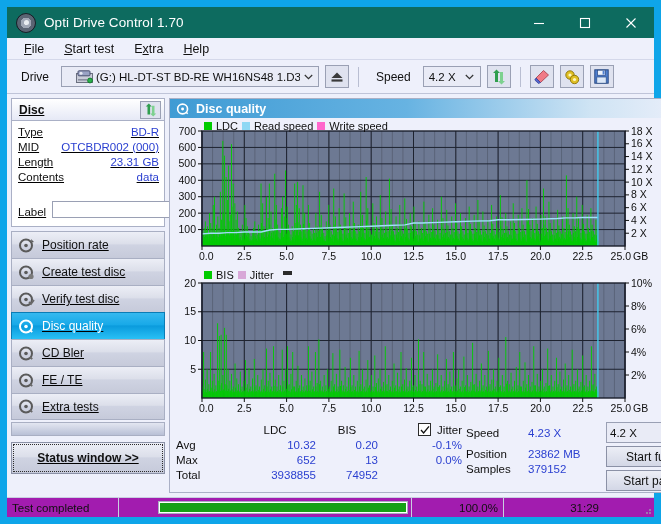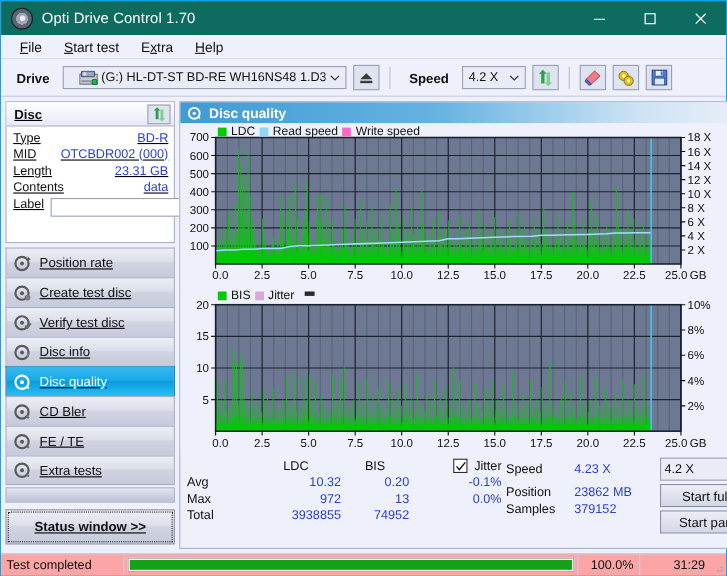--- a/index.html
+++ b/index.html
@@ -7,21 +7,21 @@
     margin: 0; padding: 0;
     width: 661px; height: 524px;
     overflow: hidden;
     font-family: "Liberation Sans", sans-serif;
     background: #0d6b5f;
   }
   #app {
     position: relative;
     width: 661px; height: 524px;
     background: #eef0fb;
-    border: 1px solid #0ea5e9;
+    border: 7px solid #0ea5e9;
     display: flex; flex-direction: column;
   }
 
   
   #titlebar {
     height: 31px; flex: 0 0 31px;
     background: #0d6b5f;
     display: flex; align-items: center;
     color: #ffffff;
   }
@@ -59,21 +59,21 @@
   .menuitem u { text-decoration: underline; }
 
   
   #toolbar {
     height: 34px; flex: 0 0 34px;
     background: #eef0fb;
     display: flex; align-items: center;
     padding: 0 6px; gap: 6px;
     border-bottom: 1px solid #bfc4d8;
   }
-  .tb-label { font-size: 12px; font-weight: bold; color: #101010; padding: 0 6px 0 8px; }
+  .tb-label { font-size: 12px; font-weight: normal; color: #101010; padding: 0 6px 0 8px; }
   .combo {
     height: 21px; background: #e9ebf6; border: 1px solid #9aa0b4;
     display: flex; align-items: center; font-size: 11.5px; color: #101010;
     padding: 0 2px 0 3px; position: relative;
   }
   .combo .cbtext { white-space: nowrap; overflow: hidden; }
   .chev { width: 16px; display:flex; align-items:center; justify-content:center; margin-left:auto; }
   #drive-combo { width: 258px; padding-left: 14px; }
   #speed-combo { width: 58px; padding-left: 5px; }
   .tbbtn {
@@ -91,25 +91,25 @@
   #sidebar { width: 154px; flex: 0 0 154px; display: flex; flex-direction: column; text-decoration: underline; }
   #disc-panel { border: 1px solid #aab0c6; background: #ffffff; }
   #disc-head {
     height: 22px; display: flex; align-items: center;
     padding: 0 3px 0 7px;
     background: linear-gradient(#ffffff,#e6e9f6);
     border-bottom: 1px solid #aab0c6;
     font-size: 12px; font-weight: bold; color: #101010;
   }
   #disc-head .tbbtn { margin-left: auto; width: 21px; height: 18px; }
-  #disc-rows { padding: 3px 5px 20px 6px; font-size: 11.5px; }
+  #disc-rows { padding: 3px 5px 8px 6px; font-size: 11.5px; }
   .disc-row { display: flex; align-items: center; height: 15px; }
   .disc-row .k { color: #101010; }
   .disc-row .v { margin-left: auto; color: #2a3fd0; }
-  #label-row { display:flex; align-items:flex-start; margin-top:2px; height:20px; }
+  #label-row { display:flex; align-items:flex-end; margin-top:14px; height:20px; }
   #label-row .k { color:#101010; font-size:11.5px; }
   #label-input {
     margin-left: 6px; flex: 1 1 auto; height: 17px;
     background:#ffffff; border:1px solid #9aa0b4;
   }
   #label-disc-btn { margin-left: 3px; width:21px;height:19px; background:#dfe2ef;border:1px solid #9aa0b4;
     display:flex;align-items:center;justify-content:center; }
 
   #navlist { margin-top: 4px; display: flex; flex-direction: column; }
   .navitem {
@@ -182,22 +182,22 @@
   .act-btn {
     height: 21px; background: linear-gradient(#eceef6,#d3d7e6);
     border: 1px solid #8b91a6; font-size: 12px; color: #101010;
     display: flex; align-items: center; justify-content: center;
   }
   #speed-combo2 { width: 84px; height: 21px; }
 
   
   #statusbar {
     height: 20px; flex: 0 0 20px; display: flex; align-items: stretch;
-    background: #fca5a5; border-top: 1px solid #c9cee0;
-    font-size: 11.5px; color: #101010;
+    background: #a21caf; border-top: 1px solid #c9cee0;
+    font-size: 11.5px; color: #101010; gap: 36px;
   }
   .sb-cell { display: flex; align-items: center; border-right: 1px solid #c9cee0; padding: 0 5px; }
   #sb-msg { width: 112px; }
   #sb-bar { flex: 1 1 auto; display: flex; align-items: center; padding: 2px 3px; border-right: 1px solid #c9cee0;}
   #sb-bar-outer { flex: 1 1 auto; height: 13px; background: #ffffff; border: 1px solid #a8adc0; padding: 1px; }
   #sb-bar-fill { height: 100%; background: #16a016; }
   #sb-pct { width: 56px; justify-content: flex-end; }
   #sb-time { width: 64px; justify-content: flex-end; border-right: none; }
   #sb-grip { width: 14px; display:flex;align-items:flex-end;justify-content:center;padding-bottom:2px; }
 </style>
@@ -362,28 +362,20 @@
           </svg>
           <span>Create test disc</span>
         </div>
         <div class="navitem">
           <svg class="navicon" viewBox="0 0 17 17">
             <circle cx="8" cy="8.5" r="6" fill="none" stroke="#5a5a5a" stroke-width="2"></circle>
             <circle cx="8" cy="8.5" r="1.8" fill="#5a5a5a"></circle>
             <path d="M11 11 l2 2 l3 -4" fill="none" stroke="#6a6a6a" stroke-width="1.8"></path>
           </svg>
           <span>Verify test disc</span>
-        </div>
-        <div class="navitem">
-          <svg class="navicon" viewBox="0 0 17 17">
-            <circle cx="8" cy="8.5" r="6" fill="none" stroke="#5a5a5a" stroke-width="2"></circle>
-            <circle cx="8" cy="8.5" r="1.8" fill="#5a5a5a"></circle>
-            <rect x="12.5" y="8" width="1.6" height="5" fill="#7a7a7a"></rect>
-          </svg>
-          <span>Disc info</span>
         </div>
         <div class="navitem active">
           <svg class="navicon" viewBox="0 0 17 17">
             <circle cx="8" cy="8.5" r="6" fill="none" stroke="#ffffff" stroke-width="2"></circle>
             <circle cx="8" cy="8.5" r="1.8" fill="#ffffff"></circle>
             <path d="M12 12 l2.2 2.2" stroke="#ffffff" stroke-width="1.8"></path>
           </svg>
           <span>Disc quality</span>
         </div>
         <div class="navitem">
@@ -2323,21 +2315,21 @@
             </span>
           </div>
           <div class="st-row">
             <span class="st-lab">Avg</span>
             <span class="st-c1">10.32</span>
             <span class="st-c2">0.20</span>
             <span class="st-c3">-0.1%</span>
           </div>
           <div class="st-row">
             <span class="st-lab">Max</span>
-            <span class="st-c1">972</span>
+            <span class="st-c1">652</span>
             <span class="st-c2">13</span>
             <span class="st-c3">0.0%</span>
           </div>
           <div class="st-row">
             <span class="st-lab">Total</span>
             <span class="st-c1">3938855</span>
             <span class="st-c2">74952</span>
             <span class="st-c3"></span>
           </div>
         </div>

